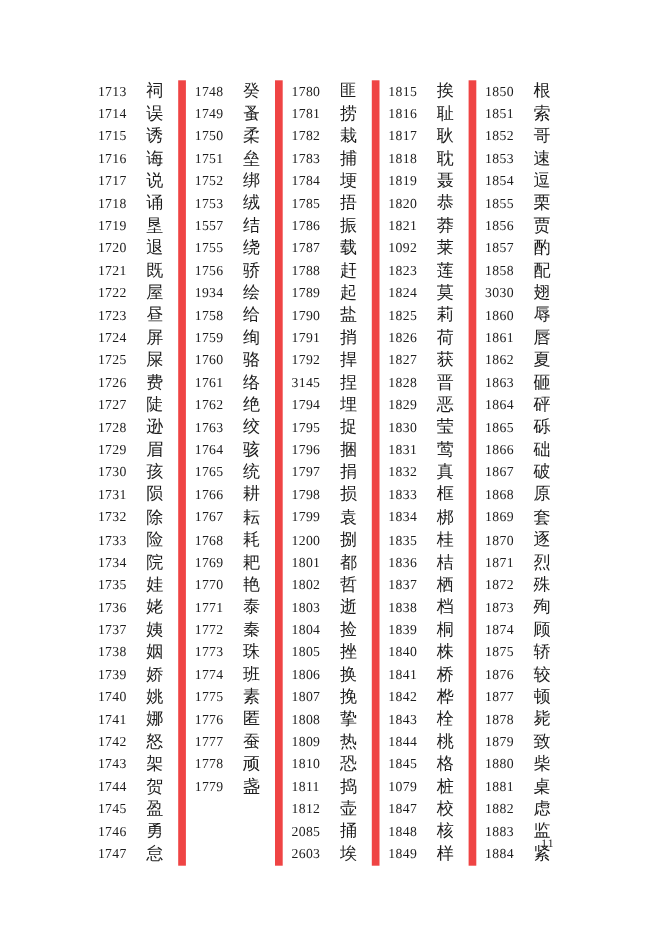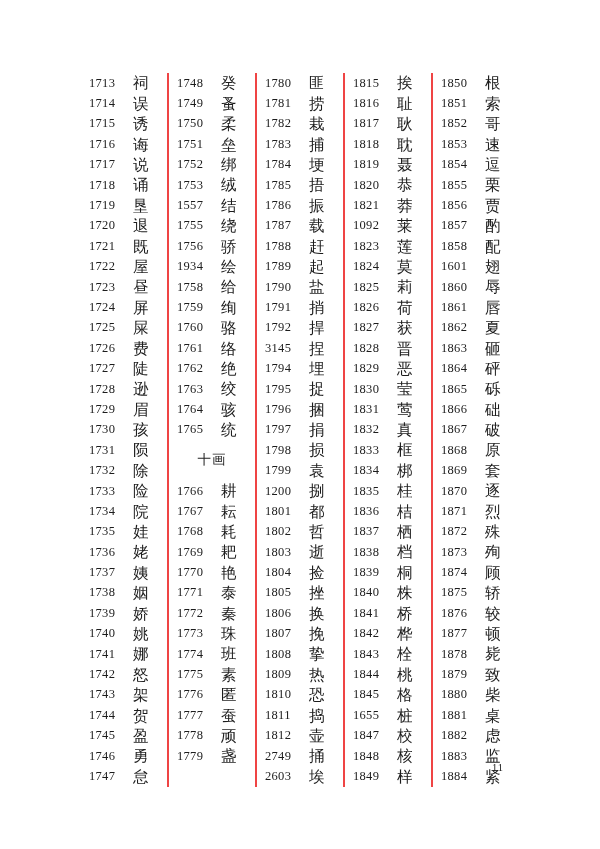--- a/index.html
+++ b/index.html
@@ -27,21 +27,21 @@
     display: flex;
     height: 714px;
   }
   .col {
     width: 88px;
     box-sizing: border-box;
     padding-left: 8px;
     height: 714px;
   }
   .col:not(:last-child) {
-    border-right: 2px solid #ef4444;
+    border-right: 7px solid #ef4444;
   }
   .row {
     height: 20.4px;
     display: flex;
     align-items: center;
     white-space: nowrap;
   }
   .num {
     font-size: 12.5px;
     width: 31px;
@@ -283,21 +283,20 @@
           <span class="char">绞</span>
         </div>
         <div class="row">
           <span class="num">1764</span>
           <span class="char">骇</span>
         </div>
         <div class="row">
           <span class="num">1765</span>
           <span class="char">统</span>
         </div>
-        <div class="section-header">十画</div>
         <div class="row">
           <span class="num">1766</span>
           <span class="char">耕</span>
         </div>
         <div class="row">
           <span class="num">1767</span>
           <span class="char">耘</span>
         </div>
         <div class="row">
           <span class="num">1768</span>
@@ -475,21 +474,21 @@
         </div>
         <div class="row">
           <span class="num">1811</span>
           <span class="char">捣</span>
         </div>
         <div class="row">
           <span class="num">1812</span>
           <span class="char">壶</span>
         </div>
         <div class="row">
-          <span class="num">2749</span>
+          <span class="num">2085</span>
           <span class="char">捅</span>
         </div>
         <div class="row">
           <span class="num">2603</span>
           <span class="char">埃</span>
         </div>
       </div>
       <div class="col">
         <div class="row">
           <span class="num">1815</span>
@@ -609,21 +608,21 @@
         </div>
         <div class="row">
           <span class="num">1844</span>
           <span class="char">桃</span>
         </div>
         <div class="row">
           <span class="num">1845</span>
           <span class="char">格</span>
         </div>
         <div class="row">
-          <span class="num">1655</span>
+          <span class="num">1079</span>
           <span class="char">桩</span>
         </div>
         <div class="row">
           <span class="num">1847</span>
           <span class="char">校</span>
         </div>
         <div class="row">
           <span class="num">1848</span>
           <span class="char">核</span>
         </div>
@@ -663,21 +662,21 @@
         </div>
         <div class="row">
           <span class="num">1857</span>
           <span class="char">酌</span>
         </div>
         <div class="row">
           <span class="num">1858</span>
           <span class="char">配</span>
         </div>
         <div class="row">
-          <span class="num">1601</span>
+          <span class="num">3030</span>
           <span class="char">翅</span>
         </div>
         <div class="row">
           <span class="num">1860</span>
           <span class="char">辱</span>
         </div>
         <div class="row">
           <span class="num">1861</span>
           <span class="char">唇</span>
         </div>

